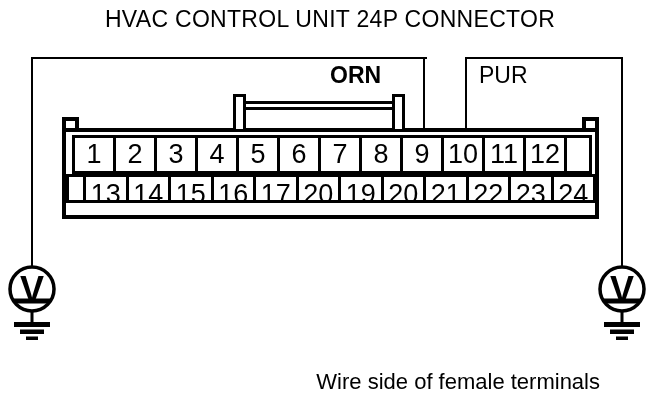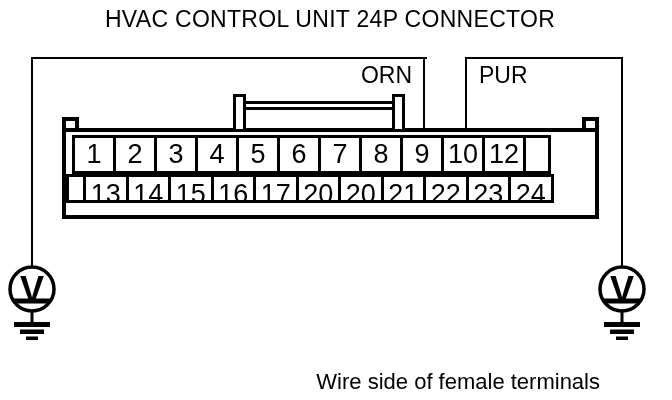--- a/index.html
+++ b/index.html
@@ -9,21 +9,21 @@
     height: 400px;
     background: #ffffff;
     font-family: "Liberation Sans", sans-serif;
     color: #000;
     overflow: hidden;
     padding-left: 32px;
   }
   .txt { position: absolute; white-space: nowrap; }
   #title      { top: 6px;  left: 0; width: 660px; text-align: center; font-size: 23px; letter-spacing: 0.3px; }
   #caption    { top: 369px; left: 0; width: 600px; text-align: right; font-size: 22px; }
-  #orn-label  { top: 62px; left: 330px; width: 82px; text-align: right; font-size: 23px; }
+  #orn-label  { top: 62px; left: 330px; width: 82px; text-align: left; font-size: 23px; font-weight: bold; }
   #pur-label  { top: 62px; left: 479px; font-size: 23px; text-align: right; }
 
   .wire { position: absolute; background: #000; }
   #orn-wire-h      { left: 31px;  top: 57px; width: 396px; height: 2px; }
   #orn-wire-v-left { left: 31px;  top: 57px; width: 2px;  height: 210px; }
   #orn-wire-v-pin  { left: 423px; top: 57px; width: 2px;  height: 78px; }
   #pur-wire-v-pin  { left: 465px; top: 57px; width: 2px;  height: 78px; }
   #pur-wire-h      { left: 465px; top: 57px; width: 158px; height: 2px; }
   #pur-wire-v-right{ left: 621px; top: 57px; width: 2px;  height: 210px; }
 
@@ -88,31 +88,33 @@
       <div class="pin-cell">1</div>
       <div class="pin-cell">2</div>
       <div class="pin-cell">3</div>
       <div class="pin-cell">4</div>
       <div class="pin-cell">5</div>
       <div class="pin-cell">6</div>
       <div class="pin-cell">7</div>
       <div class="pin-cell">8</div>
       <div class="pin-cell">9</div>
       <div class="pin-cell">10</div>
+      <div class="pin-cell">11</div>
       <div class="pin-cell">12</div>
       <div class="pin-cell empty-cell"></div>
     </div>
   <div id="pin-row-bottom" class="pin-row">
       <div class="pin-cell empty-cell"></div>
       <div class="pin-cell">13</div>
       <div class="pin-cell">14</div>
       <div class="pin-cell">15</div>
       <div class="pin-cell">16</div>
       <div class="pin-cell">17</div>
       <div class="pin-cell">20</div>
+      <div class="pin-cell">19</div>
       <div class="pin-cell">20</div>
       <div class="pin-cell">21</div>
       <div class="pin-cell">22</div>
       <div class="pin-cell">23</div>
       <div class="pin-cell">24</div>
     </div>
 
   <svg id="meter-left" class="meter-svg" viewBox="0 0 64 84">
     <circle cx="32" cy="27" r="22" fill="#fff" stroke="#000" stroke-width="3.5"></circle>
     <text x="32" y="40" text-anchor="middle" font-family="Liberation Sans, sans-serif" font-size="36" font-weight="bold" fill="#000">V</text>

